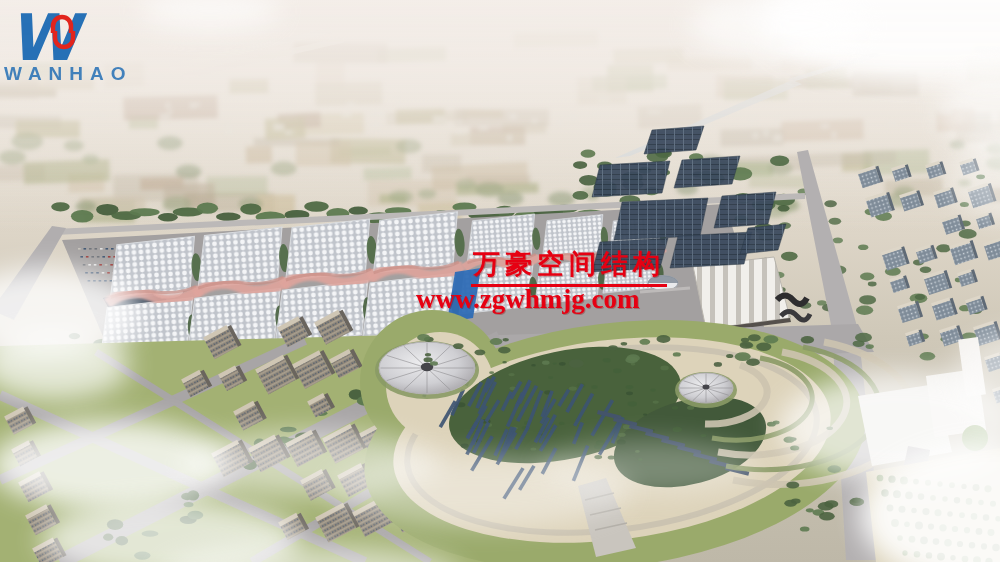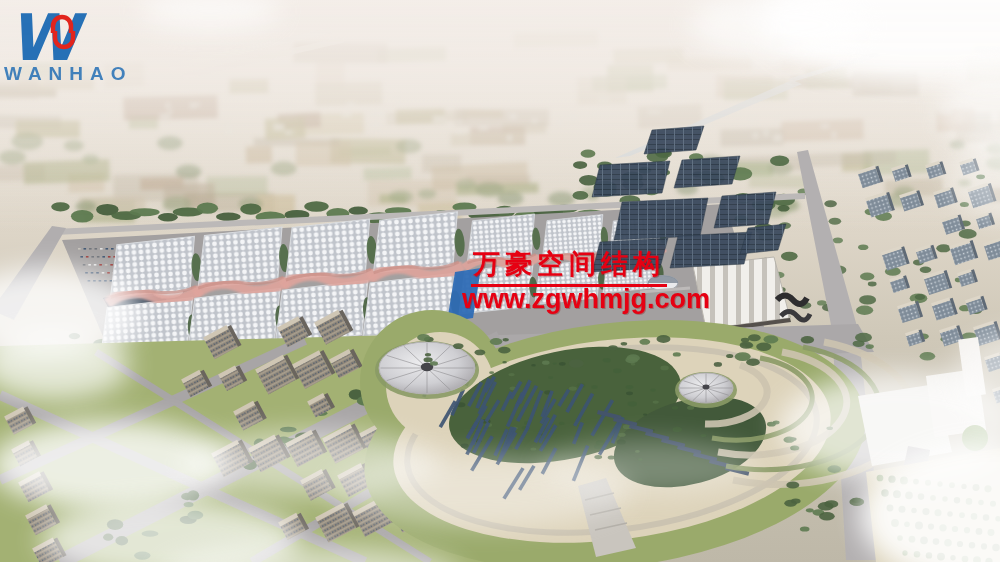--- a/index.html
+++ b/index.html
@@ -6,22 +6,22 @@
   .stage{position:relative;width:1000px;height:562px;overflow:hidden;
          font-family:"Liberation Sans",sans-serif;
          background:linear-gradient(#f2ece7 0%,#eae3d9 18%,#ded6c8 40%,#cfc8b8 60%,#beb8a8 100%);}
   .stage svg{position:absolute;left:0;top:0;}
   .cloud{position:absolute;background:#ffffff;border-radius:50%;filter:blur(13px);pointer-events:none;}
   .watermark{position:absolute;left:0;top:0;width:1000px;height:562px;pointer-events:none;}
   .wm-cn{position:absolute;left:471px;top:250px;color:#e60012;
          font-family:"DejaVu Serif",serif;font-weight:bold;font-size:27px;line-height:1.05;
          letter-spacing:5px;border-bottom:3px solid #e60012;padding:0 2px 6px 2px;
          text-shadow:1px 1px 0 rgba(130,0,0,.3);}
-  .wm-url{position:absolute;left:462px;top:284px;color:#e60012;
-          font-family:Liberation Sans, sans-serif;font-weight:bold;font-size:27px;
+  .wm-url{position:absolute;left:416px;top:284px;color:#e60012;
+          font-family:Liberation Serif, serif;font-weight:bold;font-size:27px;
           letter-spacing:0;text-shadow:1px 1px 0 rgba(130,0,0,.3);text-align:right;}
   .wm-logo{position:absolute;left:320px;top:233px;width:160px;height:86px;}
 </style>
 </head>
 <body>
 
 <div class="stage">
 
   <svg id="scene" width="1000" height="562" viewBox="0 0 1000 562">
     <defs>

